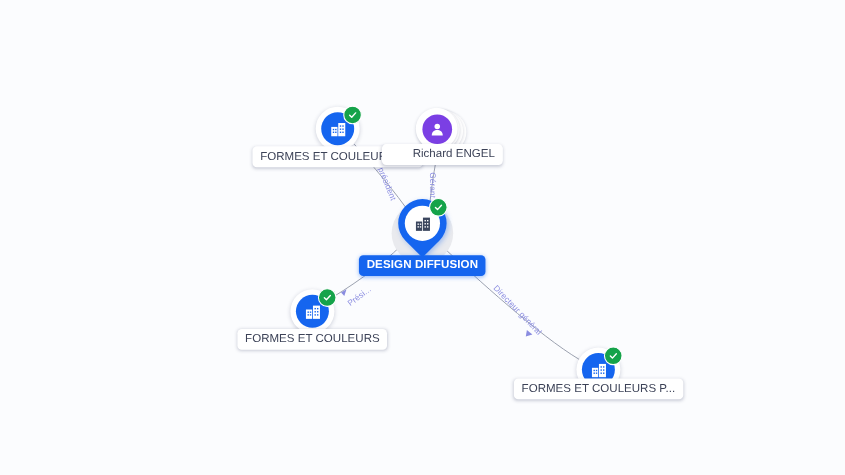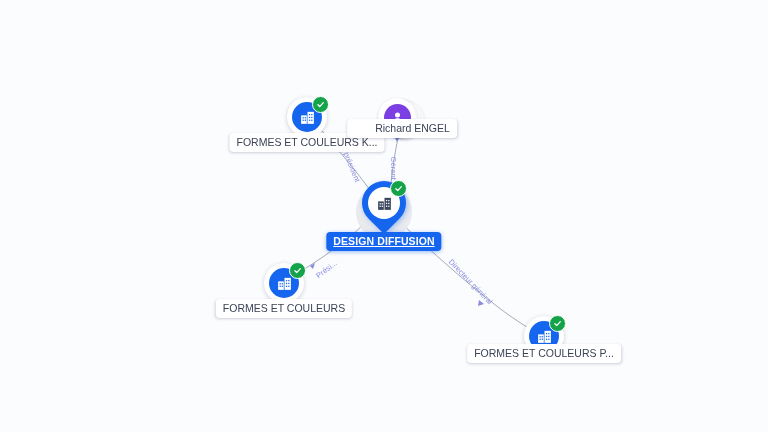--- a/index.html
+++ b/index.html
@@ -170,21 +170,20 @@
     box-shadow: 0 1px 3px rgba(30,40,80,0.22);
     z-index: 5;
   }
 
   .node-label.selected {
     background: #1565ef;
     color: #ffffff;
     font-weight: bold;
     letter-spacing: 0.1px;
     box-shadow: 0 1px 4px rgba(21,101,239,0.45);
-    text-decoration: underline;
   }
 
   
   .edge-label {
     position: absolute;
     font-size: 7.5px;
     line-height: 9px;
     color: #8a8ce0;
     white-space: nowrap;
     transform-origin: left center;
@@ -258,21 +257,21 @@
         <div class="card c4">
           <div class="person-disc">
             <svg width="15" height="15" viewBox="0 0 24 24">
               <circle cx="12" cy="8" r="4" fill="#ffffff"></circle>
               <path d="M4 21 C4 15.8 8 13.2 12 13.2 C16 13.2 20 15.8 20 21 Z" fill="#ffffff"></path>
             </svg>
           </div>
         </div>
       </div>
     </div>
-    <div class="node-label" style="left:0px; top:0;padding-left:28px;">Richard ENGEL</div>
+    <div class="node-label" style="left:0px; top:12px;padding-left:28px;">Richard ENGEL</div>
   </div>
 
   <div class="node" style="left:384px; top:212px;">
     <div class="halo"></div>
     <div class="node-avatar-wrap" style="margin-top:-4px;">
       <div class="pin-node">
         <div class="pin-shape"></div>
         <div class="pin-hole">
           <svg width="17" height="17" viewBox="0 0 24 24">
             <rect x="3" y="9" width="8" height="12" fill="#3b465e"></rect>

